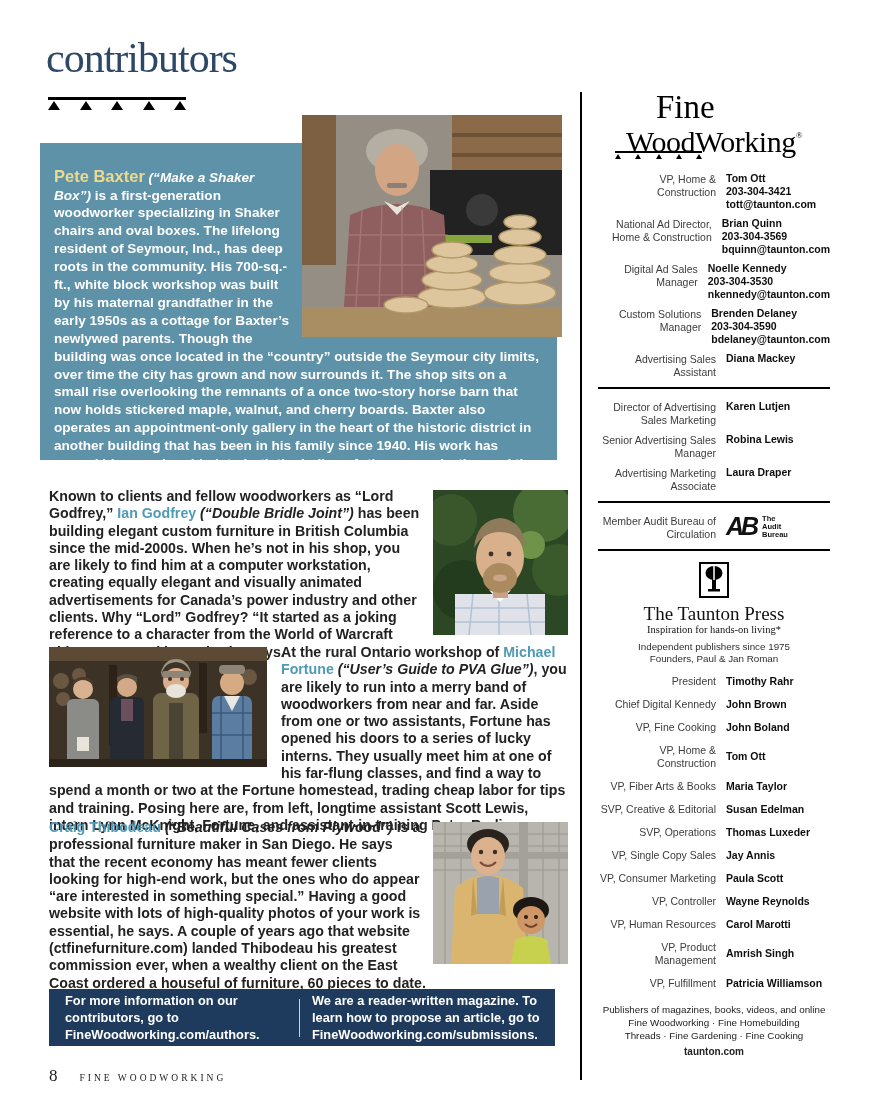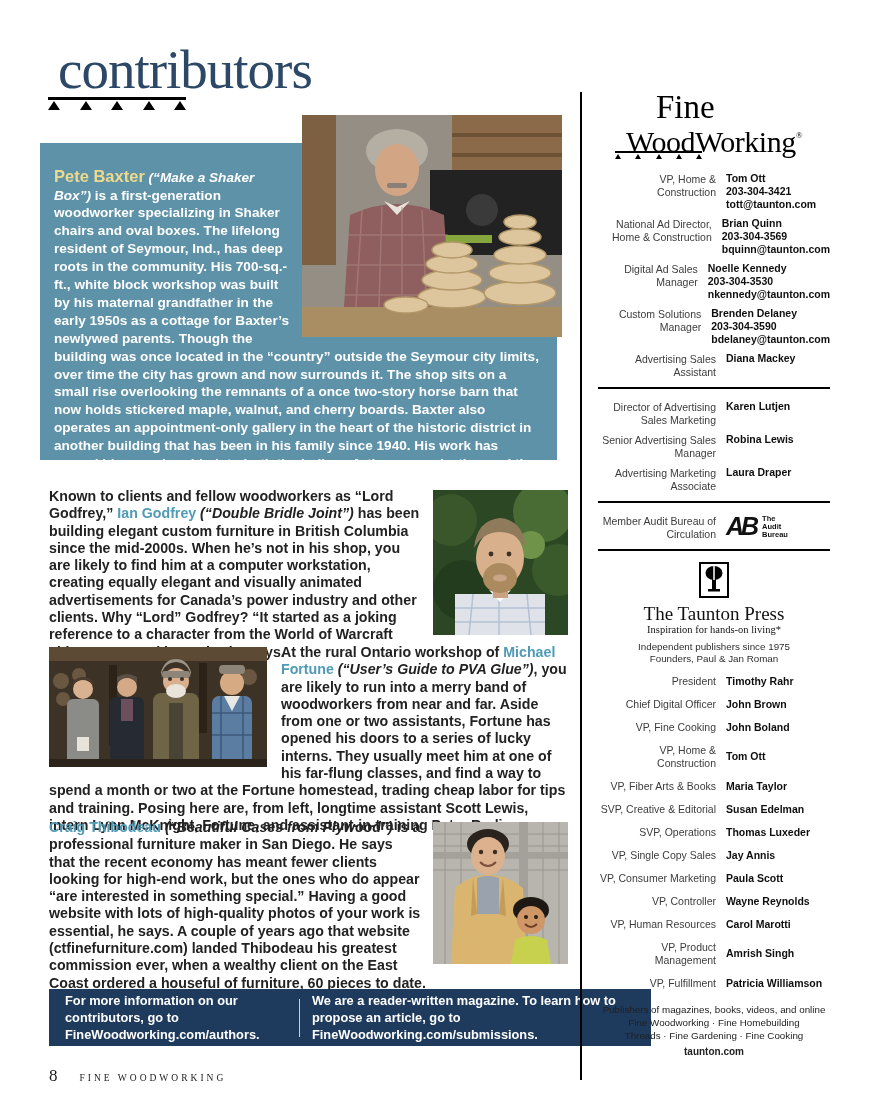--- a/index.html
+++ b/index.html
@@ -1,21 +1,21 @@
 <!DOCTYPE html>
 <html><head>
 <meta charset="utf-8">
 <style>
   html,body{margin:0;padding:0;background:#fff;}
   .page{position:relative;width:888px;height:1120px;background:#fff;overflow:hidden;
         font-family:"Liberation Sans",sans-serif;color:#1f1f1f;}
 
   
   .title{position:absolute;left:46px;top:28px;font-family:"Liberation Serif",serif;
-         font-weight:400;font-size:55px;line-height:60px;color:#2c4866;letter-spacing:-1px;margin:12px;}
+         font-weight:400;font-size:42px;line-height:60px;color:#2c4866;letter-spacing:-1px;margin:0;}
   .title-orn{position:absolute;left:48px;top:97px;width:138px;border-top:3px solid #000;
              display:flex;justify-content:space-between;padding-top:1px;}
   .tri{width:0;height:0;border-left:6px solid transparent;border-right:6px solid transparent;
        border-bottom:9px solid #000;}
 
   
   .feature-box{position:absolute;left:40px;top:143px;width:517px;height:317px;background:#5e92a8;
                box-sizing:border-box;padding:11px 14px 10px 14px;color:#fff;
                font-size:13.6px;line-height:17.9px;font-weight:700;overflow:hidden;}
   .feature-spacer{float:right;width:250px;height:190px;}
@@ -30,21 +30,21 @@
   .section p{margin:0;}
   .sec-godfrey{top:488px;}
   .sec-fortune{top:644px;width:521px;}
   .sec-craig{top:819px;}
   .name-link{color:#4f9ab5;font-weight:700;}
   .photo-ian{float:right;width:135px;height:145px;margin:2px 0 6px 12px;}
   .photo-fortune{float:left;width:218px;height:120px;margin:3px 14px 2px 0;}
   .photo-craig{float:right;width:135px;height:142px;margin:3px 0 6px 12px;}
 
   
-  .info-box{position:absolute;left:49px;top:989px;width:602px;height:57px;background:#1e3a5c;
+  .info-box{position:absolute;left:49px;top:989px;width:506px;height:57px;background:#1e3a5c;
             display:flex;align-items:center;color:#fff;font-weight:700;font-size:12.8px;line-height:17px;}
   .info-left{width:250px;box-sizing:border-box;padding:0 14px 0 16px;}
   .info-divider{width:1px;height:38px;background:#c7d2de;}
   .info-right{flex:1;box-sizing:border-box;padding:0 10px 0 12px;}
 
   
   .page-footer{position:absolute;left:49px;top:1066px;font-family:"Liberation Serif",serif;color:#1a1a1a;}
   .folio{font-size:17px;}
   .foot-title{font-size:9.5px;letter-spacing:3px;margin-left:22px;}
 
@@ -375,21 +375,21 @@
     <div>
 
         <div class="staff-row officer-row">
           <div class="s-label">President</div>
           <div class="s-value">
             <div>Timothy Rahr</div>
           </div>
         </div>
 
         <div class="staff-row officer-row">
-          <div class="s-label">Chief Digital Officer</div>
+          <div class="s-label">Chief Digital Kennedy</div>
           <div class="s-value">
             <div>John Brown</div>
           </div>
         </div>
 
         <div class="staff-row officer-row">
           <div class="s-label">VP, Fine Cooking</div>
           <div class="s-value">
             <div>John Boland</div>
           </div>

